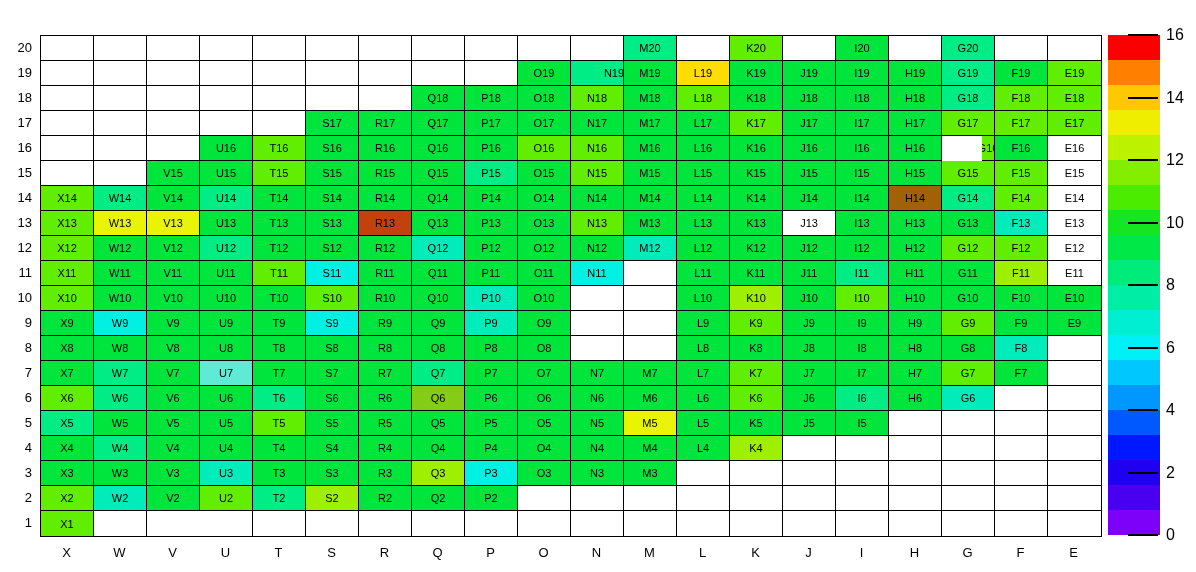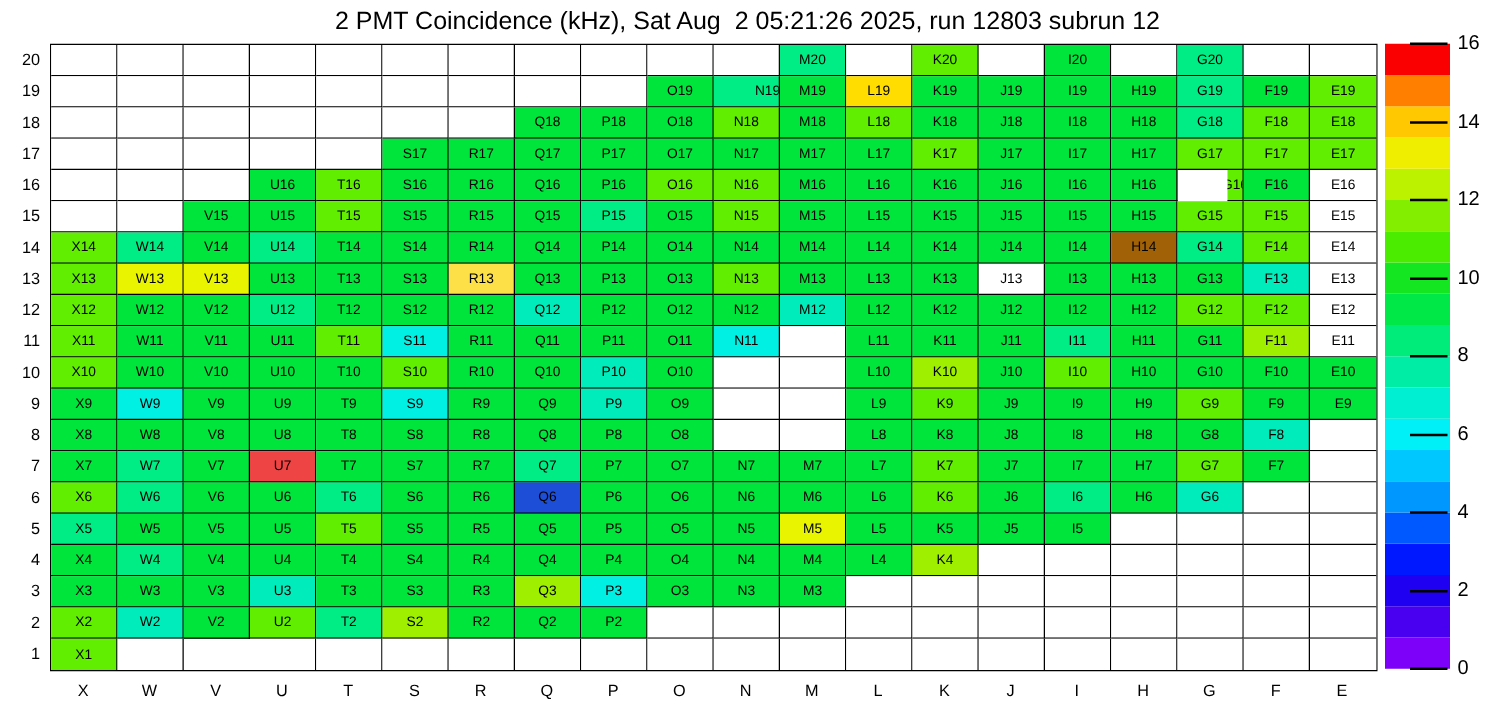--- a/index.html
+++ b/index.html
@@ -54,21 +54,20 @@
   }
   .cbar-label{
     position:absolute;left:1166px;width:30px;height:18px;
     font-size:16px;line-height:18px;color:#000;text-align:left;
   }
 </style>
 </head>
 <body>
 
 <div class="canvas">
-  <div class="title">2 PMT Coincidence (kHz), Sat Aug  2 05:21:26 2025, run 12803 subrun 12</div>
   <div class="grid">
       <div class="cell" style="background: rgb(255, 255, 255);"></div>
       <div class="cell" style="background: rgb(255, 255, 255);"></div>
       <div class="cell" style="background: rgb(255, 255, 255);"></div>
       <div class="cell" style="background: rgb(255, 255, 255);"></div>
       <div class="cell" style="background: rgb(255, 255, 255);"></div>
       <div class="cell" style="background: rgb(255, 255, 255);"></div>
       <div class="cell" style="background: rgb(255, 255, 255);"></div>
       <div class="cell" style="background: rgb(255, 255, 255);"></div>
       <div class="cell" style="background: rgb(255, 255, 255);"></div>
@@ -202,21 +201,21 @@
       <div class="cell" style="background: #a16207;">H14</div>
       <div class="cell" style="background: rgb(0, 236, 133);">G14</div>
       <div class="cell" style="background: rgb(97, 238, 0);">F14</div>
       <div class="cell" style="background: rgb(255, 255, 255);">E14</div>
       <div class="cell" style="background: rgb(97, 238, 0);">X13</div>
       <div class="cell" style="background: rgb(232, 244, 0);">W13</div>
       <div class="cell" style="background: rgb(232, 244, 0);">V13</div>
       <div class="cell" style="background: rgb(0, 229, 60);">U13</div>
       <div class="cell" style="background: rgb(0, 229, 60);">T13</div>
       <div class="cell" style="background: rgb(0, 229, 60);">S13</div>
-      <div class="cell" style="background: #fde047;">R13</div>
+      <div class="cell" style="background: #c2410c;">R13</div>
       <div class="cell" style="background: rgb(0, 229, 60);">Q13</div>
       <div class="cell" style="background: rgb(0, 229, 60);">P13</div>
       <div class="cell" style="background: rgb(0, 229, 60);">O13</div>
       <div class="cell" style="background: rgb(97, 238, 0);">N13</div>
       <div class="cell" style="background: rgb(0, 229, 60);">M13</div>
       <div class="cell" style="background: rgb(0, 229, 60);">L13</div>
       <div class="cell" style="background: rgb(0, 229, 60);">K13</div>
       <div class="cell" style="background: rgb(255, 255, 255);">J13</div>
       <div class="cell" style="background: rgb(0, 229, 60);">I13</div>
       <div class="cell" style="background: rgb(0, 229, 60);">H13</div>
@@ -319,21 +318,21 @@
       <div class="cell" style="background: rgb(0, 229, 60);">K8</div>
       <div class="cell" style="background: rgb(0, 229, 60);">J8</div>
       <div class="cell" style="background: rgb(0, 229, 60);">I8</div>
       <div class="cell" style="background: rgb(0, 229, 60);">H8</div>
       <div class="cell" style="background: rgb(0, 229, 60);">G8</div>
       <div class="cell" style="background: rgb(0, 237, 187);">F8</div>
       <div class="cell" style="background: rgb(255, 255, 255);"></div>
       <div class="cell" style="background: rgb(0, 229, 60);">X7</div>
       <div class="cell" style="background: rgb(0, 236, 133);">W7</div>
       <div class="cell" style="background: rgb(0, 229, 60);">V7</div>
-      <div class="cell" style="background: #ef4444;">U7</div>
+      <div class="cell" style="background: #5eead4;">U7</div>
       <div class="cell" style="background: rgb(0, 229, 60);">T7</div>
       <div class="cell" style="background: rgb(0, 229, 60);">S7</div>
       <div class="cell" style="background: rgb(0, 229, 60);">R7</div>
       <div class="cell" style="background: rgb(0, 236, 133);">Q7</div>
       <div class="cell" style="background: rgb(0, 229, 60);">P7</div>
       <div class="cell" style="background: rgb(0, 229, 60);">O7</div>
       <div class="cell" style="background: rgb(0, 229, 60);">N7</div>
       <div class="cell" style="background: rgb(0, 229, 60);">M7</div>
       <div class="cell" style="background: rgb(0, 229, 60);">L7</div>
       <div class="cell" style="background: rgb(97, 238, 0);">K7</div>
@@ -343,21 +342,21 @@
       <div class="cell" style="background: rgb(97, 238, 0);">G7</div>
       <div class="cell" style="background: rgb(0, 229, 60);">F7</div>
       <div class="cell" style="background: rgb(255, 255, 255);"></div>
       <div class="cell" style="background: rgb(97, 238, 0);">X6</div>
       <div class="cell" style="background: rgb(0, 236, 133);">W6</div>
       <div class="cell" style="background: rgb(0, 229, 60);">V6</div>
       <div class="cell" style="background: rgb(0, 229, 60);">U6</div>
       <div class="cell" style="background: rgb(0, 236, 133);">T6</div>
       <div class="cell" style="background: rgb(0, 229, 60);">S6</div>
       <div class="cell" style="background: rgb(0, 229, 60);">R6</div>
-      <div class="cell" style="background: #1d4ed8;">Q6</div>
+      <div class="cell" style="background: #84cc16;">Q6</div>
       <div class="cell" style="background: rgb(0, 229, 60);">P6</div>
       <div class="cell" style="background: rgb(0, 229, 60);">O6</div>
       <div class="cell" style="background: rgb(0, 229, 60);">N6</div>
       <div class="cell" style="background: rgb(0, 229, 60);">M6</div>
       <div class="cell" style="background: rgb(0, 229, 60);">L6</div>
       <div class="cell" style="background: rgb(97, 238, 0);">K6</div>
       <div class="cell" style="background: rgb(0, 229, 60);">J6</div>
       <div class="cell" style="background: rgb(0, 236, 133);">I6</div>
       <div class="cell" style="background: rgb(0, 229, 60);">H6</div>
       <div class="cell" style="background: rgb(0, 237, 187);">G6</div>

